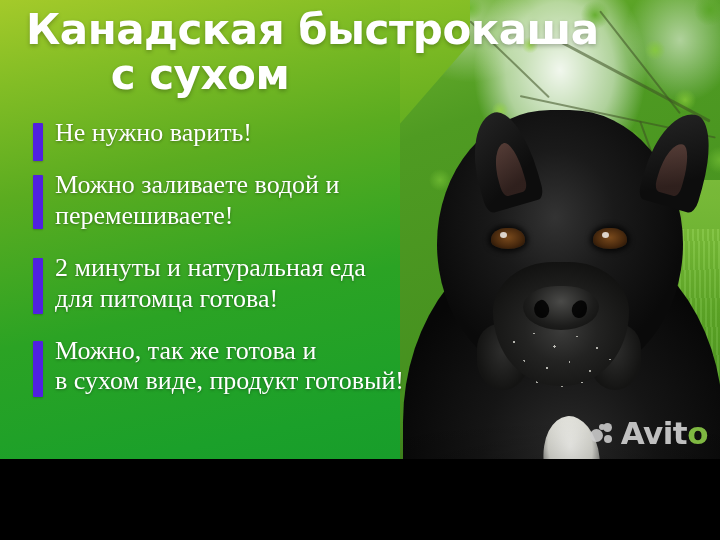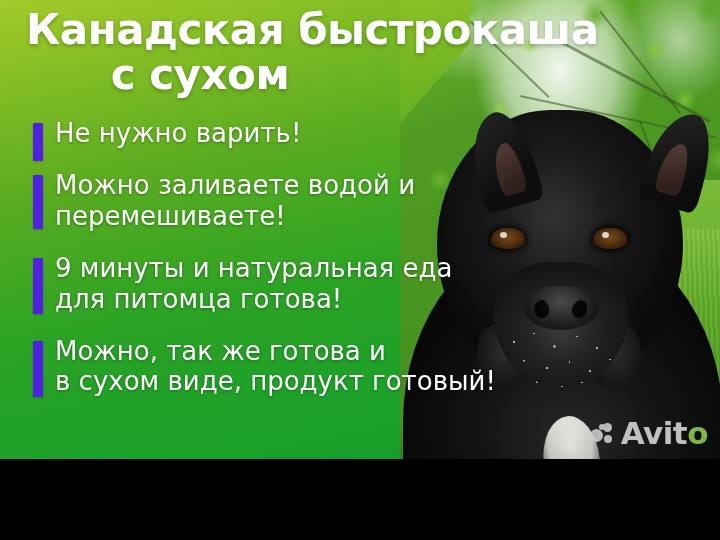--- a/index.html
+++ b/index.html
@@ -246,20 +246,21 @@
     text-shadow: 0 2px 4px rgba(0,0,0,0.25);
   }
   .headline-l1 { padding-left: 26px; }
   .headline-l2 { text-align: center; width: 400px; }
 
   
   .bullets {
     position: absolute;
     left: 0; top: 118px;
     width: 600px;
+    font-family: Liberation Serif, serif;
   }
   .bullet-row {
     position: relative;
     display: flex;
     align-items: flex-start;
     margin-bottom: 22px;
     padding-left: 33px;
   }
   .bullet-bar {
     position: absolute;
@@ -367,21 +368,21 @@
       <span class="bullet-bar" style="height:38px;"></span>
       <span class="bullet-text">Не нужно варить!</span>
     </div>
     <div class="bullet-row">
       <span class="bullet-bar" style="height:54px;"></span>
       <span class="bullet-text">Можно заливаете водой и
 перемешиваете!</span>
     </div>
     <div class="bullet-row">
       <span class="bullet-bar" style="height:56px;"></span>
-      <span class="bullet-text">9 минуты и натуральная еда
+      <span class="bullet-text">2 минуты и натуральная еда
 для питомца готова!</span>
     </div>
     <div class="bullet-row">
       <span class="bullet-bar" style="height:56px;"></span>
       <span class="bullet-text">Можно, так же готова и
 в сухом виде, продукт готовый!</span>
     </div>
   </div>
 
   <div class="avito">

